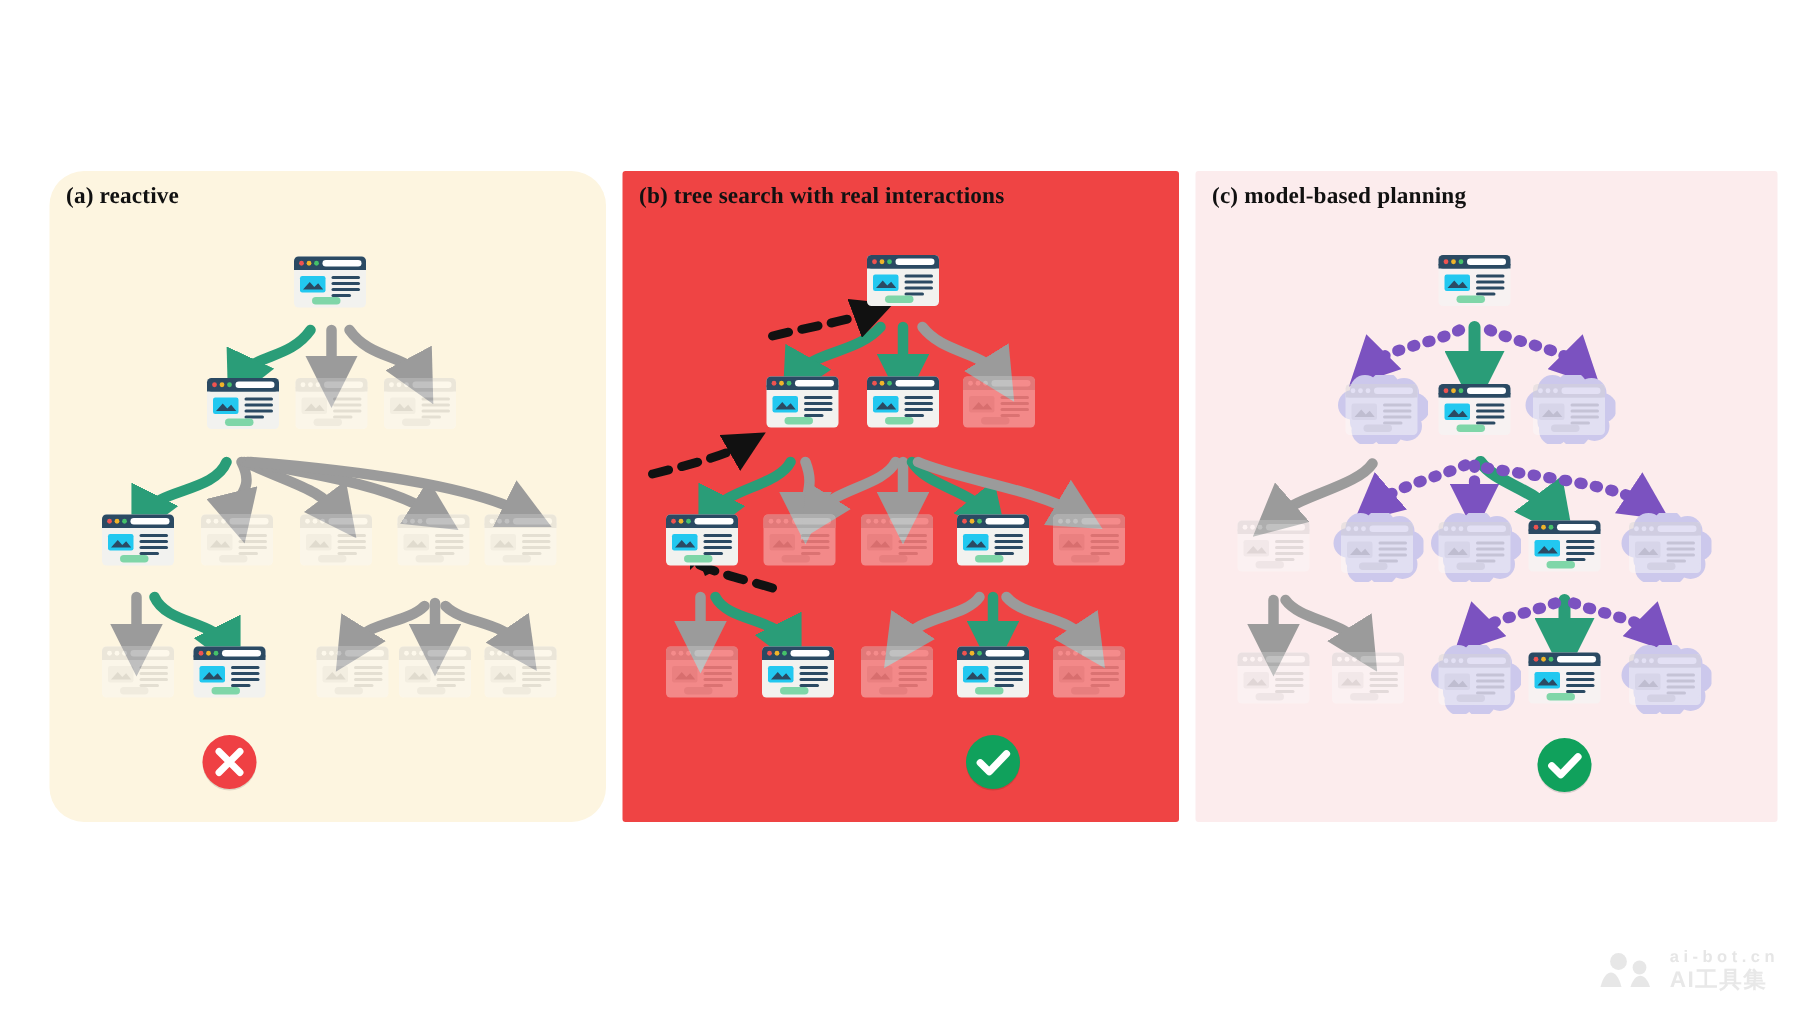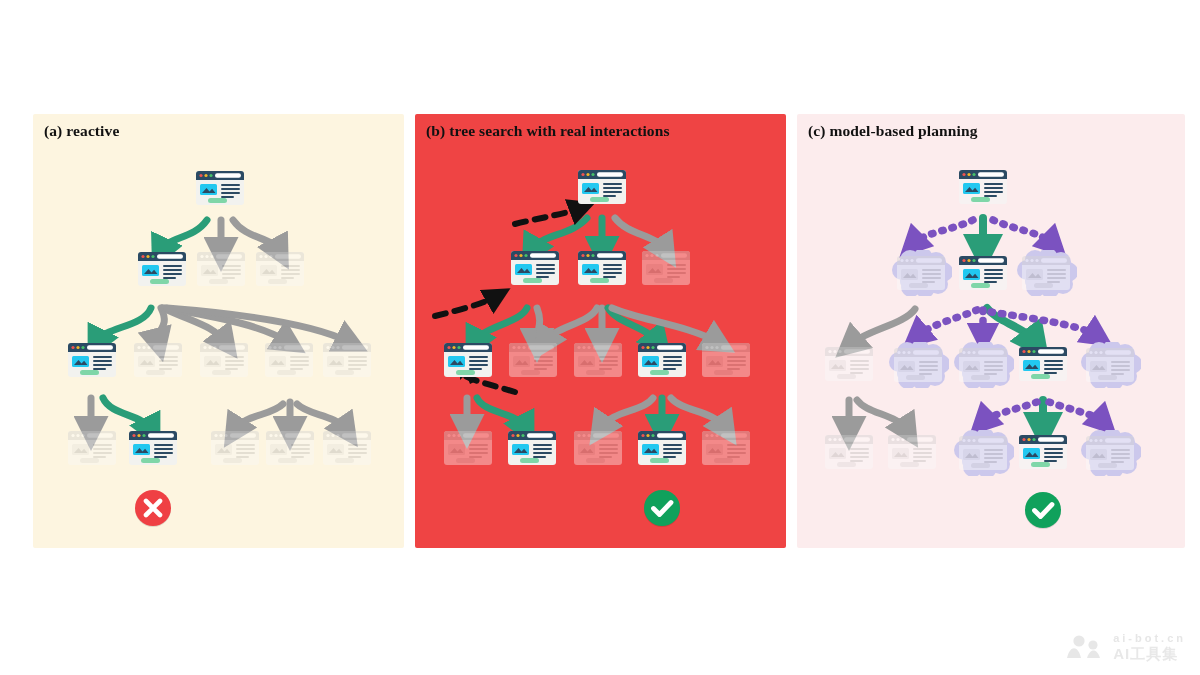--- a/index.html
+++ b/index.html
@@ -4,21 +4,21 @@
 <style>
   html,body{margin:0;padding:0;}
   body{
     width:1200px;height:675px;background:#ffffff;
     font-family:"Liberation Serif", serif;
     overflow:hidden;position:relative;
   }
   .stage{position:absolute;inset:0;}
 
   .panel{position:absolute;top:114px;height:434px;border-radius:2px;}
-  #panel-a{left:33px;width:371px;background:#fdf5e0;}
+  #panel-a{left:33px;width:371px;background:#fdf5e0;border-radius:23px;}
   #panel-b{left:415px;width:371px;background:#e5edf8;}
   #panel-c{left:797px;width:388px;background:#fceced;}
 
   .panel-title{
     position:absolute;left:11px;top:8px;
     font-size:15.5px;font-weight:bold;color:#111;
     letter-spacing:.1px;white-space:nowrap;
     font-family:"Liberation Serif", serif;
   }
 

